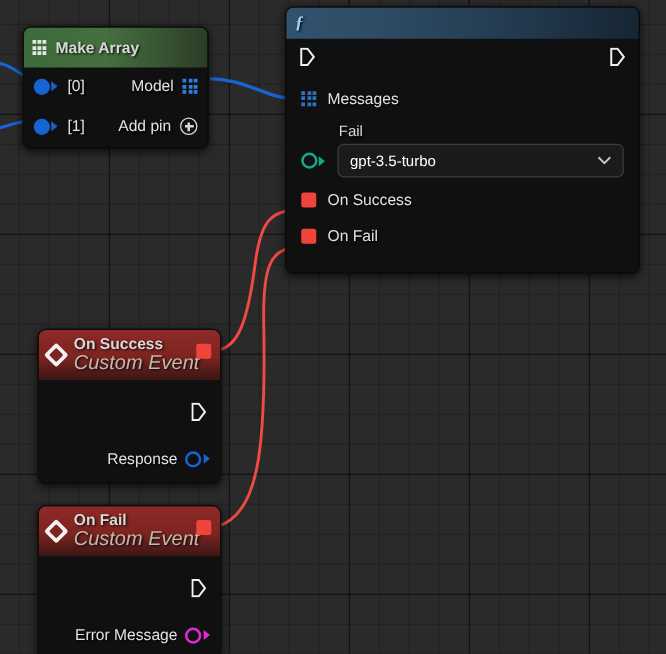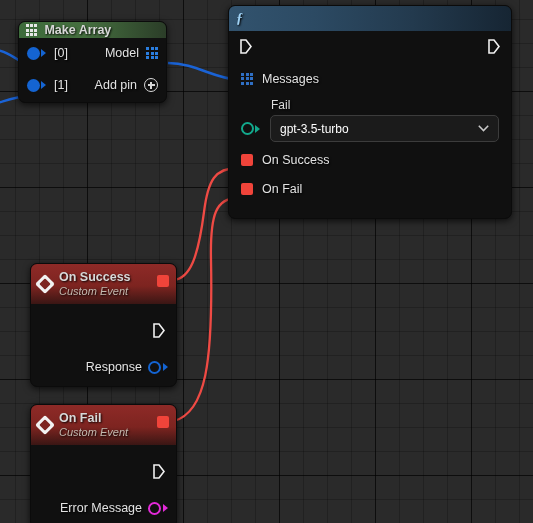--- a/index.html
+++ b/index.html
@@ -42,31 +42,31 @@
     display:flex; align-items:center; gap:7px;
     padding:4px 9px 4px 7px;
     position:relative;
   }
   .node-title {
     font-size:12.5px; font-weight:bold; color:#d8d8d8;
     text-shadow:1px 1px 2px rgba(0,0,0,0.9);
     white-space:nowrap;
   }
   .node-sub {
-    font-size:11px; font-style:italic; color:#c2b8ae;
+    font-size:16px; font-style:italic; color:#c2b8ae;
     text-shadow:1px 1px 2px rgba(0,0,0,0.9);
     white-space:nowrap;
   }
   .node-body { background:#101010; }
 
   
   #node-make-array { left:18px; top:21px; width:149px; }
   #node-make-array .node-head {
     background:linear-gradient(to right,#3d6b3b 0%,#456f3f 45%,#2b3d28 100%);
-    height:16px;
+    height:32px;
   }
   .row { display:flex; align-items:center; height:30px; padding:0 8px; position:relative; }
   .pin-label { font-size:12.5px; color:#e2e2e2; text-shadow:1px 1px 2px #000; white-space:nowrap; }
 
   .dot-pin {
     width:13px; height:13px; border-radius:50%;
     background:#1464d2; flex:none;
   }
   .dot-arrow { width:0;height:0;border-left:5px solid #1464d2;
                border-top:4px solid transparent;border-bottom:4px solid transparent;

